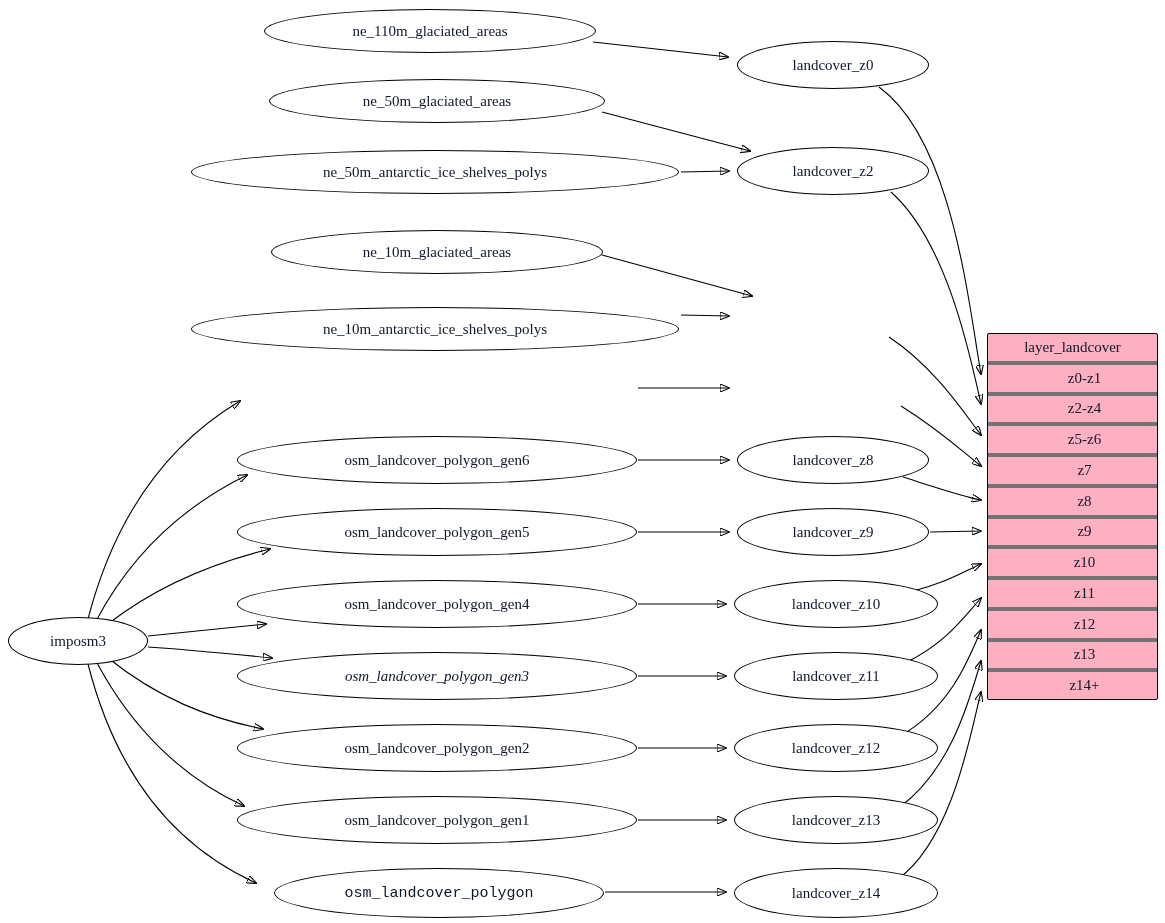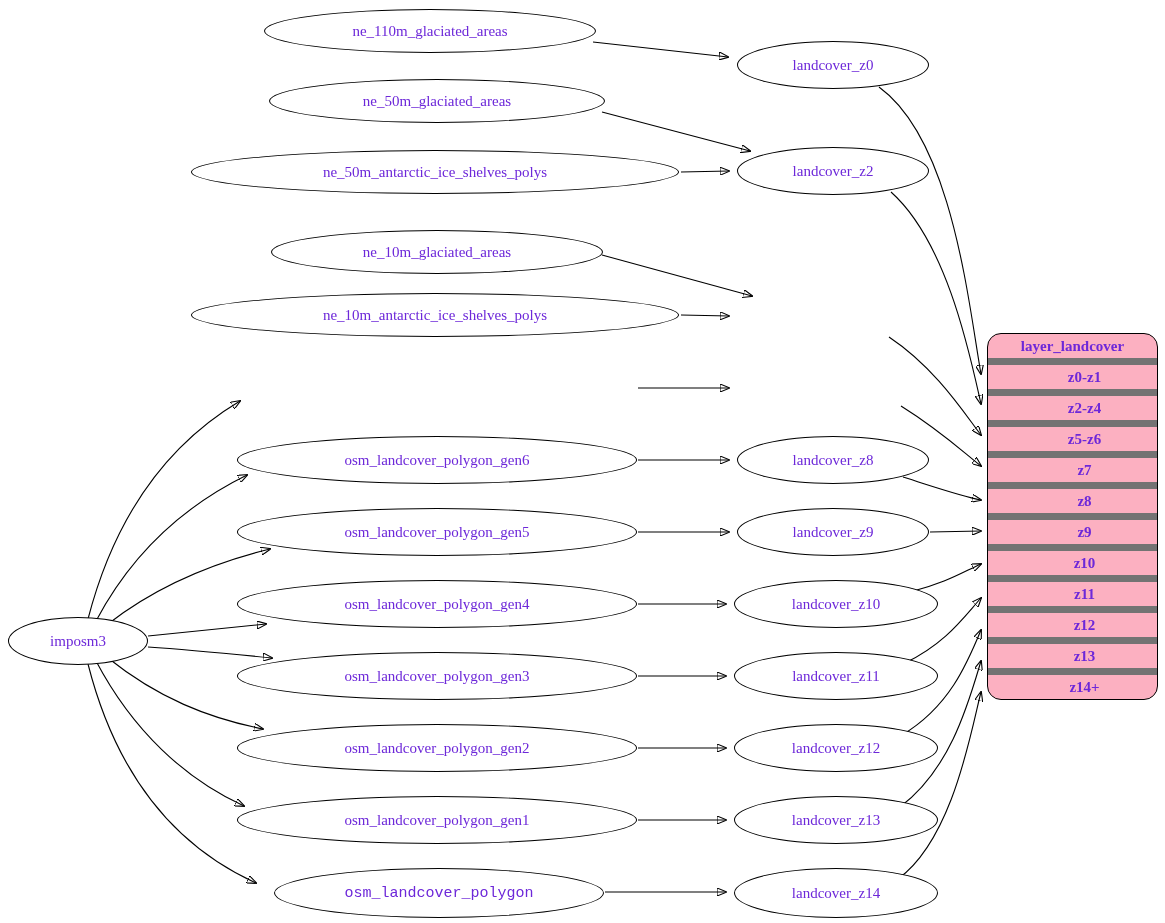--- a/index.html
+++ b/index.html
@@ -3,21 +3,21 @@
 <meta charset="utf-8">
 <style>
   html, body { margin: 0; padding: 0; background: #ffffff; }
   .canvas {
     position: relative;
     width: 1165px;
     height: 923px;
     background: #ffffff;
     font-family: "Liberation Serif", "DejaVu Serif", serif;
     font-size: 15px;
-    color: #6d28d9;
+    color: #0f172a;
     overflow: hidden;
   }
   svg.edges-layer {
     position: absolute;
     left: 0; top: 0;
     width: 1165px; height: 923px;
   }
   svg.edges-layer path {
     fill: none;
     stroke: var(--edge_stroke, #000);
@@ -34,36 +34,35 @@
     white-space: nowrap;
     box-sizing: border-box;
     text-align: center;
   }
   .record {
     position: absolute;
     left: 987px; top: 333px;
     width: 171px; height: 367px;
     box-sizing: border-box;
     border: 1px solid #000000;
-    border-radius: 14px;
+    border-radius: 2px;
     background: var(--record_fill, #fcb0c1);
     display: flex;
     flex-direction: column;
     overflow: hidden;
-    font-weight: bold;
   }
   .record-cell {
     flex: 1 1 0;
     display: flex;
     align-items: center;
     justify-content: center;
     white-space: nowrap;
   }
   .record-cell + .record-cell {
-    border-top: 7px solid #737373;
+    border-top: 4px solid #737373;
     padding-left: 24px;
   }
 </style>
 </head>
 <body>
 
 <div class="canvas">
 
   <svg class="edges-layer" viewBox="0 0 1165 923" xmlns="http://www.w3.org/2000/svg">
     <defs>
@@ -106,26 +105,26 @@
     <path d="M 905,663 C 946,643 963,618 981,598" marker-end="url(#arrow)"></path>
     <path d="M 902,735 C 949,707 967,664 981,630" marker-end="url(#arrow)"></path>
     <path d="M 900,807 C 951,769 969,701 981,661" marker-end="url(#arrow)"></path>
     <path d="M 898,879 C 953,839 971,731 981,692" marker-end="url(#arrow)"></path>
   </svg>
 
   <div class="node" style="left:264px; top:9px;  width:332px; height:44px;">ne_110m_glaciated_areas</div>
   <div class="node" style="left:269px; top:79px; width:336px; height:44px;">ne_50m_glaciated_areas</div>
   <div class="node" style="left:191px; top:150px; width:488px; height:44px;">ne_50m_antarctic_ice_shelves_polys</div>
   <div class="node" style="left:271px; top:230px; width:332px; height:44px;">ne_10m_glaciated_areas</div>
-  <div class="node" style="left:191px; top:293px; width:488px; height:44px;">ne_10m_antarctic_ice_shelves_polys</div>
+  <div class="node" style="left:191px; top:307px; width:488px; height:44px;">ne_10m_antarctic_ice_shelves_polys</div>
 
   <div class="node" style="left:237px; top:436px; width:400px; height:48px;">osm_landcover_polygon_gen6</div>
   <div class="node" style="left:237px; top:508px; width:400px; height:48px;">osm_landcover_polygon_gen5</div>
   <div class="node" style="left:237px; top:580px; width:400px; height:48px;">osm_landcover_polygon_gen4</div>
-  <div class="node" style="left:237px; top:652px; width:400px; height:48px;">osm_landcover_polygon_gen3</div>
+  <div class="node" style="left:237px; top:652px; width:400px; height:48px;font-style:italic;">osm_landcover_polygon_gen3</div>
   <div class="node" style="left:237px; top:724px; width:400px; height:48px;font-family:Liberation Serif, serif;">osm_landcover_polygon_gen2</div>
   <div class="node" style="left:237px; top:796px; width:400px; height:48px;">osm_landcover_polygon_gen1</div>
   <div class="node" style="left:274px; top:868px; width:330px; height:50px;font-family:Liberation Mono, monospace;">osm_landcover_polygon</div>
 
   <div class="node" style="left:8px; top:617px; width:140px; height:48px;">imposm3</div>
 
   <div class="node" style="left:737px; top:41px;  width:192px; height:48px;">landcover_z0</div>
   <div class="node" style="left:737px; top:147px; width:192px; height:48px;">landcover_z2</div>
   <div class="node" style="left:737px; top:436px; width:192px; height:48px;">landcover_z8</div>
   <div class="node" style="left:737px; top:508px; width:192px; height:48px;">landcover_z9</div>

